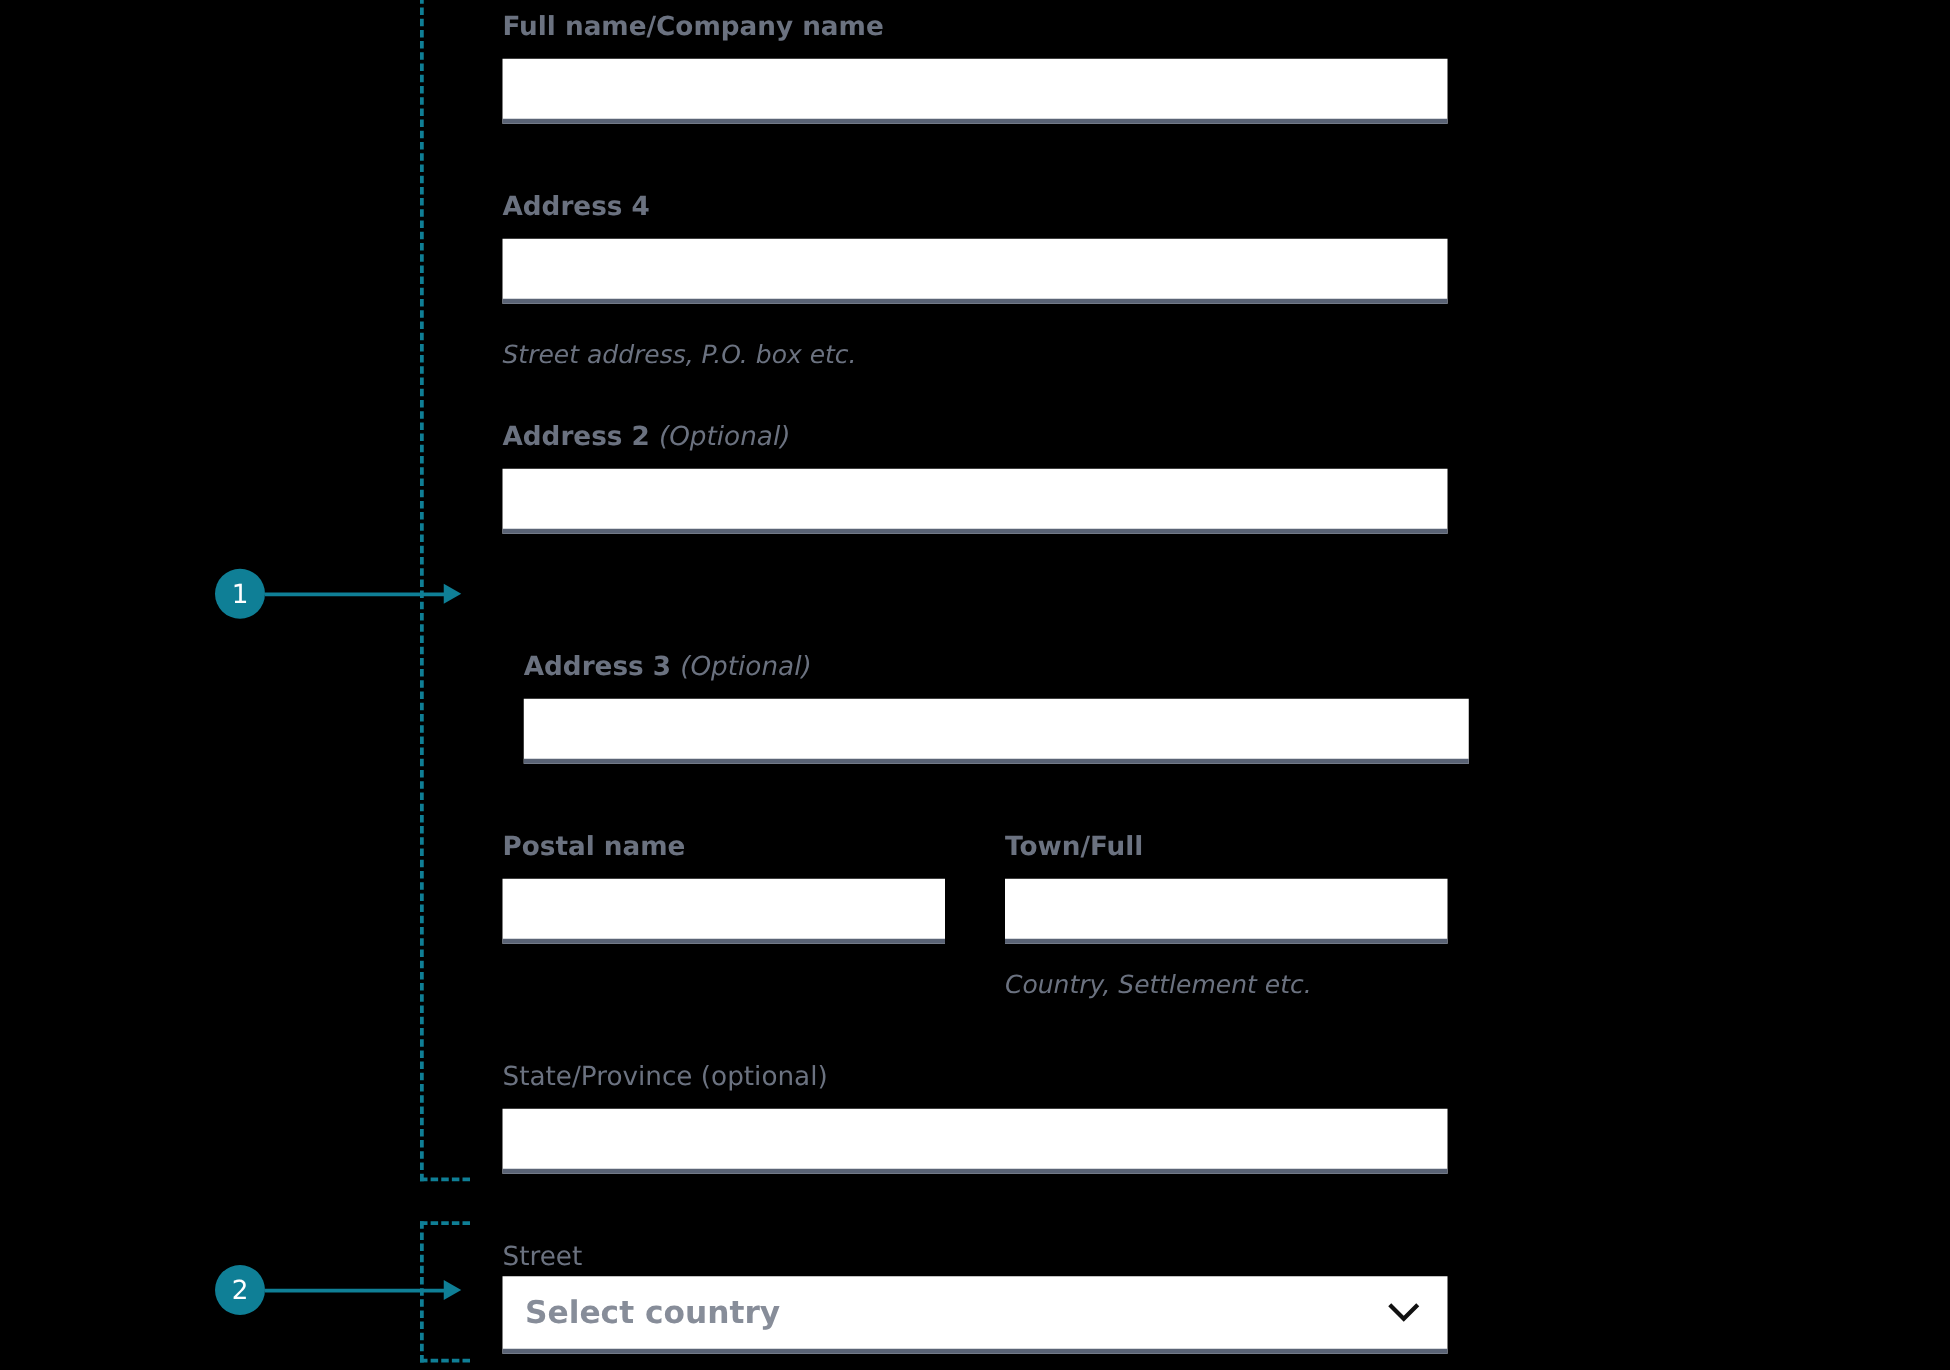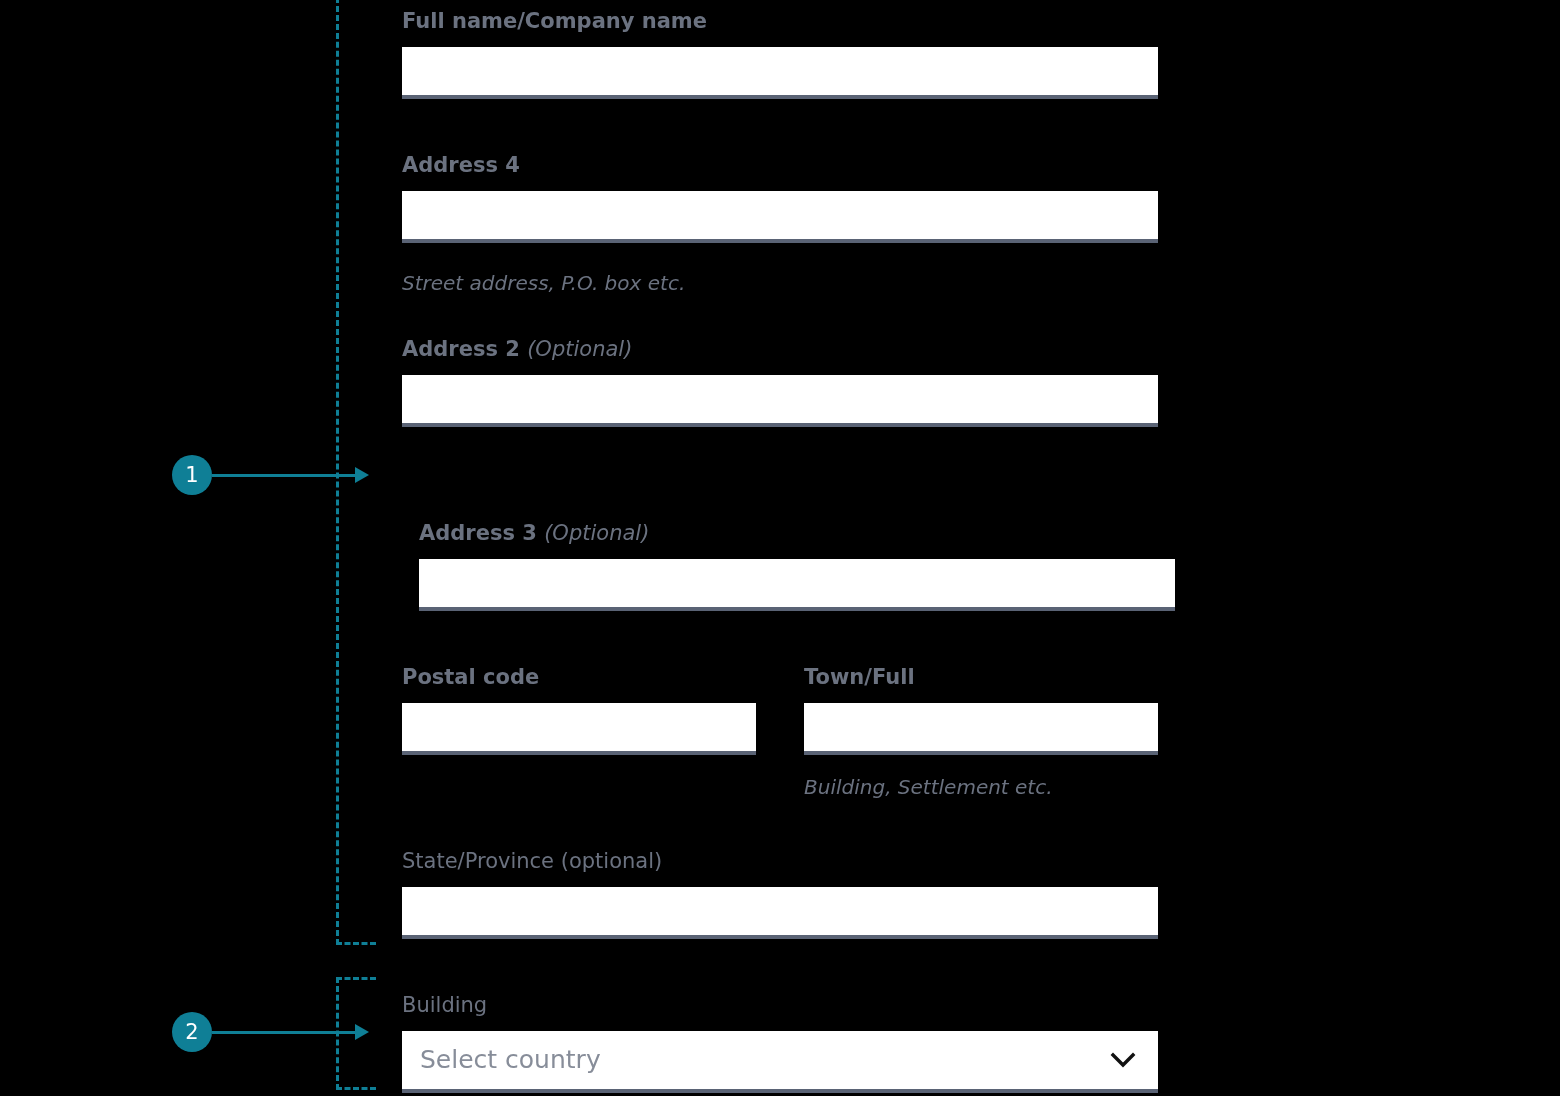--- a/index.html
+++ b/index.html
@@ -199,38 +199,38 @@
 
     <div class="row" style="left:17px; top:520px; width:756px;">
       <div class="field-label">
         <span>Address 3</span>
         <span class="optional">(Optional)</span>
       </div>
       <input class="text-input" type="text" style="margin-top: 13px;" placeholder="">
     </div>
 
     <div class="row" style="left:0px; top:664px; width:354px;">
-      <div class="field-label">Postal code</div>
+      <div class="field-label">Postal name</div>
       <input class="text-input" type="text" style="margin-top: 13px;" placeholder="">
     </div>
 
     <div class="row" style="left:402px; top:664px; width:354px;">
       <div class="field-label">Town/Full</div>
       <input class="text-input" type="text" style="margin-top: 13px;" placeholder="">
-      <div class="helper-text" style="margin-top:20px;">Building, Settlement etc.</div>
+      <div class="helper-text" style="margin-top:20px;">Country, Settlement etc.</div>
     </div>
 
     <div class="row" style="left:0px; top:848px; width:756px;">
       <div class="field-label regular">State/Province (optional)</div>
       <input class="text-input" type="text" style="margin-top: 13px;" placeholder="">
     </div>
 
     <div class="row" style="left:0px; top:992px; width:756px;">
-      <div class="field-label regular">Building</div>
-      <div class="select-wrap" style="margin-top:13px;">
+      <div class="field-label regular">Street</div>
+      <div class="select-wrap" style="margin-top:3px;font-weight:bold;">
         <div class="select-display">Select country</div>
         <svg class="chevron-icon" viewBox="0 0 26 22">
           <path d="M3 6 L13 16 L23 6" fill="none" stroke="#111111" stroke-width="3.4" stroke-linecap="square" stroke-linejoin="miter"></path>
         </svg>
       </div>
     </div>
 
   </div>
 </div>
 

